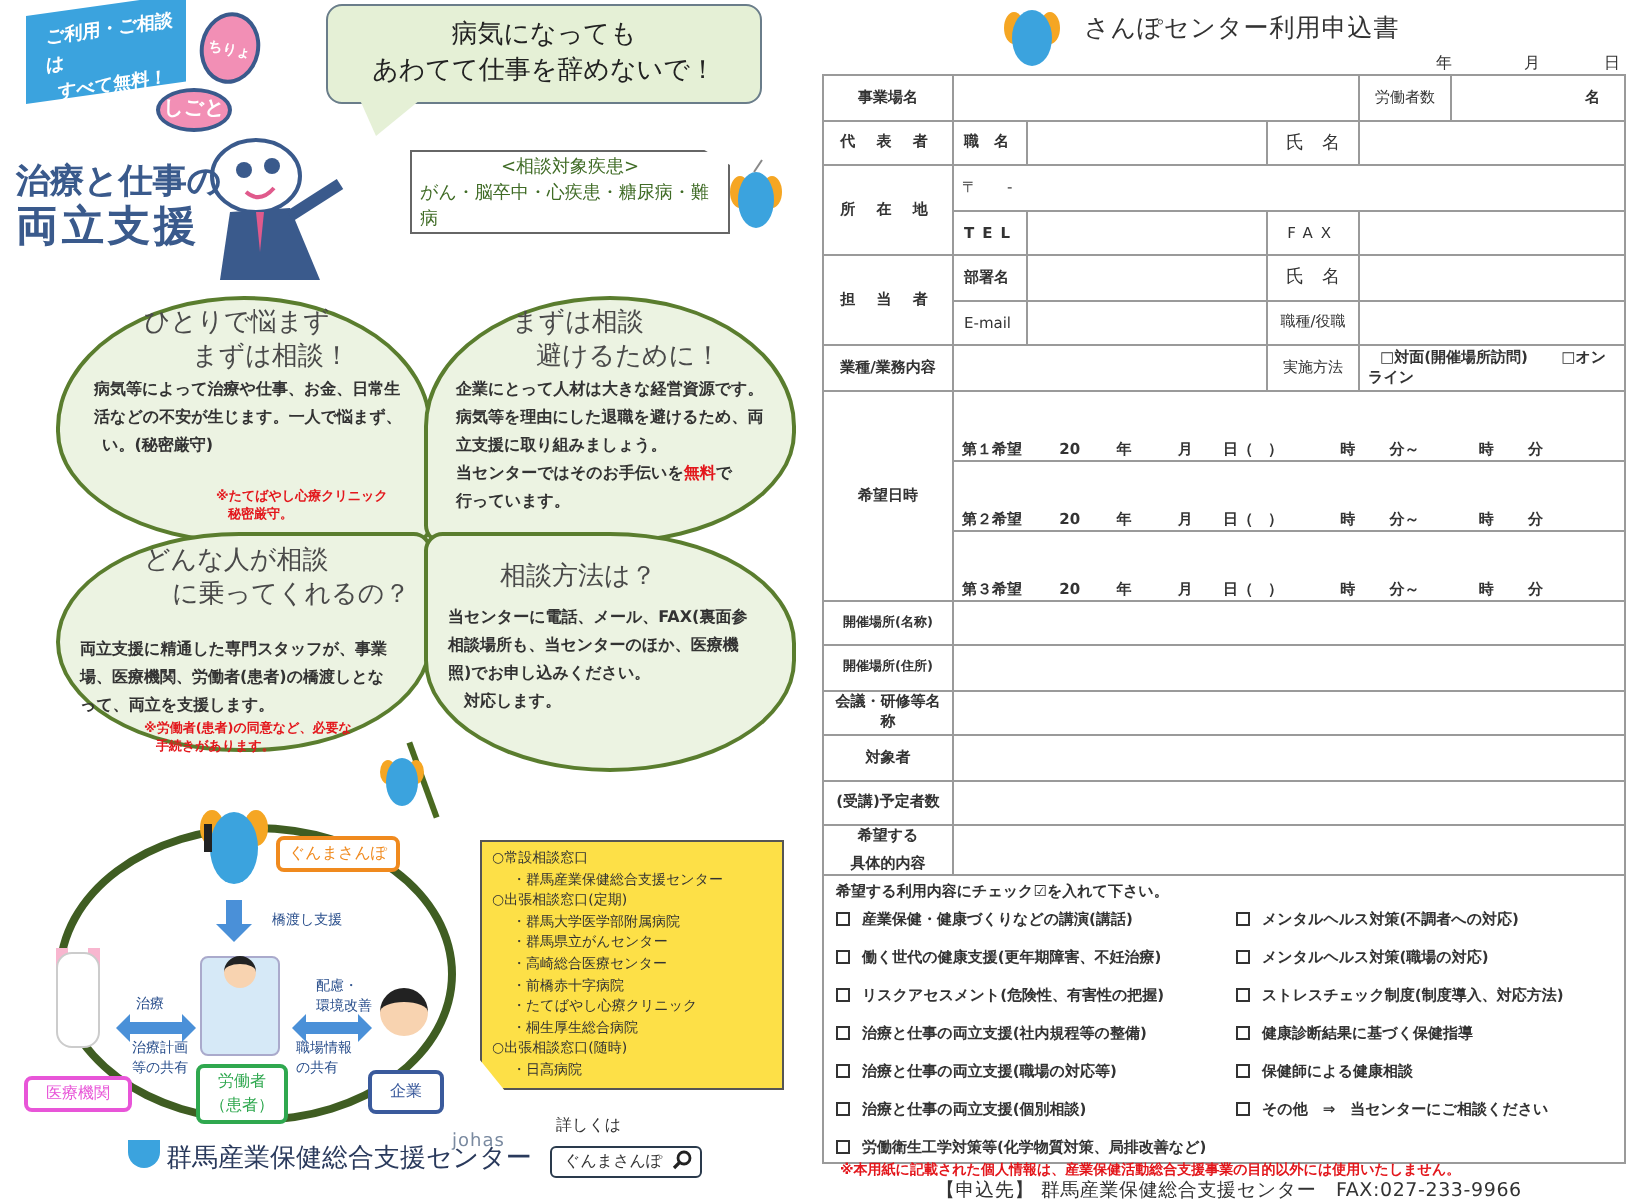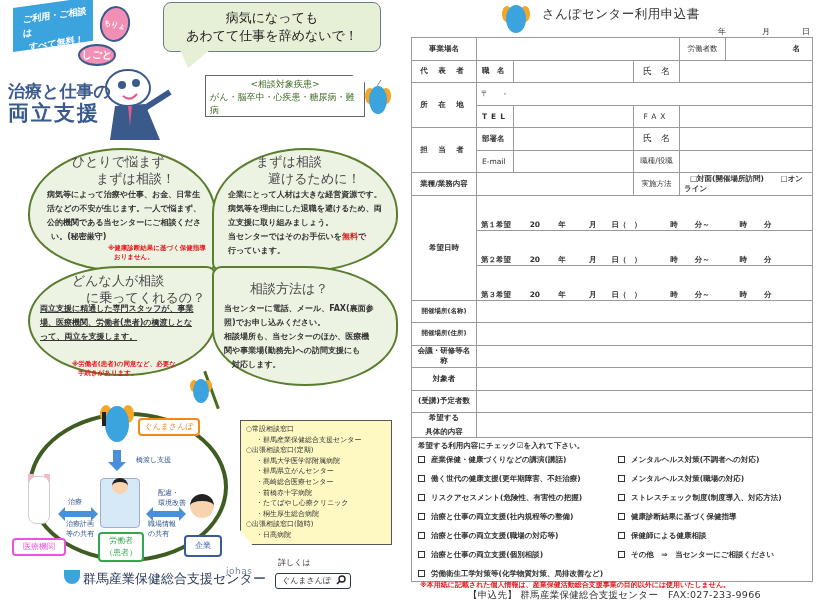--- a/index.html
+++ b/index.html
@@ -102,21 +102,21 @@
   .med-ears { position: absolute; left: 28px; top: 474px; width: 22px; height: 18px; }
   .elephant-phone { position: absolute; left: 100px; top: 400px; width: 34px; height: 46px; }
   .elephant-mid { position: absolute; left: 190px; top: 376px; width: 22px; height: 28px; }
 
   .org-logo { position: absolute; left: 64px; top: 570px; font-size: 13px; color: #2a3a5c; }
   .org-logo .mark { display: inline-block; width: 16px; height: 14px; background: #3ba3de; border-radius: 0 0 8px 8px; margin-right: 3px; vertical-align: -1px; }
   .johas { position: absolute; left: 226px; top: 566px; font-size: 9px; color: #7a8aa0; letter-spacing: 0.5px; }
 
   .windows-box {
     position: absolute; left: 240px; top: 420px; width: 152px; height: 125px;
-    border: 1px solid #555; background: #fef9c3; font-size: 7px; line-height: 10.6px;
+    border: 1px solid #555; background: #fde047; font-size: 7px; line-height: 10.6px;
     padding: 3px 5px; color: #333;
     clip-path: polygon(0 0, 100% 0, 100% 100%, 8% 100%, 0 88%);
   }
   .windows-box .sub { padding-left: 10px; }
 
   .search-label { position: absolute; left: 278px; top: 557px; font-size: 8px; color: #333; }
   .search-box {
     position: absolute; left: 275px; top: 573px; width: 76px; height: 16px;
     border: 1.5px solid #2a3a4c; border-radius: 3px; font-size: 8px; line-height: 13px; padding-left: 6px; color: #333; background: #fff;
   }
@@ -201,62 +201,60 @@
   <div class="leaf leaf-bl"></div>
   <div class="leaf leaf-br"></div>
 
   <div class="leaf-head" style="left:72px;top:153px;">
     <div>ひとりで悩まず</div>
     <div style="padding-left:24px">まずは相談！</div>
   </div>
   <div class="leaf-body" style="left:47px;top:188px;">
     <div>病気等によって治療や仕事、お金、日常生</div>
     <div>活などの不安が生じます。一人で悩まず、</div>
-    <div>公的機関である当センターにご相談くださ</div>
     <div style="padding-left:4px">い。(秘密厳守)</div>
   </div>
   <div class="leaf-note" style="left:108px;top:244px;">
-    <div>※健康診断結果に基づく保健指導</div>
-    <div style="padding-left:6px">おりません。</div>
+    <div>※たてばやし心療クリニック</div>
+    <div style="padding-left:6px">秘密厳守。</div>
   </div>
 
   <div class="leaf-head" style="left:256px;top:153px;">
     <div>まずは相談</div>
     <div style="padding-left:12px">避けるために！</div>
   </div>
   <div class="leaf-body" style="left:228px;top:188px;">
     <div>企業にとって人材は大きな経営資源です。</div>
     <div>病気等を理由にした退職を避けるため、両</div>
     <div>立支援に取り組みましょう。</div>
     <div><span>当センターではそのお手伝いを</span><span class="red">無料</span><span>で</span></div>
     <div>行っています。</div>
   </div>
 
   <div class="leaf-head" style="left:72px;top:272px;">
     <div>どんな人が相談</div>
     <div style="padding-left:14px">に乗ってくれるの？</div>
   </div>
-  <div class="leaf-body" style="left:40px;top:302px;text-decoration:underline;">
+  <div class="leaf-body" style="left:40px;top:318px;">
     <div>両立支援に精通した専門スタッフが、事業</div>
     <div>場、医療機関、労働者(患者)の橋渡しとな</div>
     <div>って、両立を支援します。</div>
   </div>
   <div class="leaf-note" style="left:72px;top:360px;">
     <div>※労働者(患者)の同意など、必要な</div>
     <div style="padding-left:6px">手続きがあります。</div>
   </div>
 
   <div class="leaf-head" style="left:250px;top:280px;">
     <div>相談方法は？</div>
   </div>
   <div class="leaf-body" style="left:224px;top:302px;">
     <div>当センターに電話、メール、FAX(裏面参</div>
+    <div>相談場所も、当センターのほか、医療機</div>
     <div>照)でお申し込みください。</div>
-    <div>相談場所も、当センターのほか、医療機</div>
-    <div>関や事業場(勤務先)への訪問支援にも</div>
     <div style="padding-left:8px">対応します。</div>
   </div>
 
   <div class="stem"></div>
   <svg class="elephant-mid" viewBox="0 0 22 28">
     <ellipse cx="4" cy="10" rx="4" ry="6" fill="#f5a623"></ellipse>
     <ellipse cx="18" cy="10" rx="4" ry="6" fill="#f5a623"></ellipse>
     <ellipse cx="11" cy="15" rx="8" ry="12" fill="#3ba3de"></ellipse>
   </svg>
 

